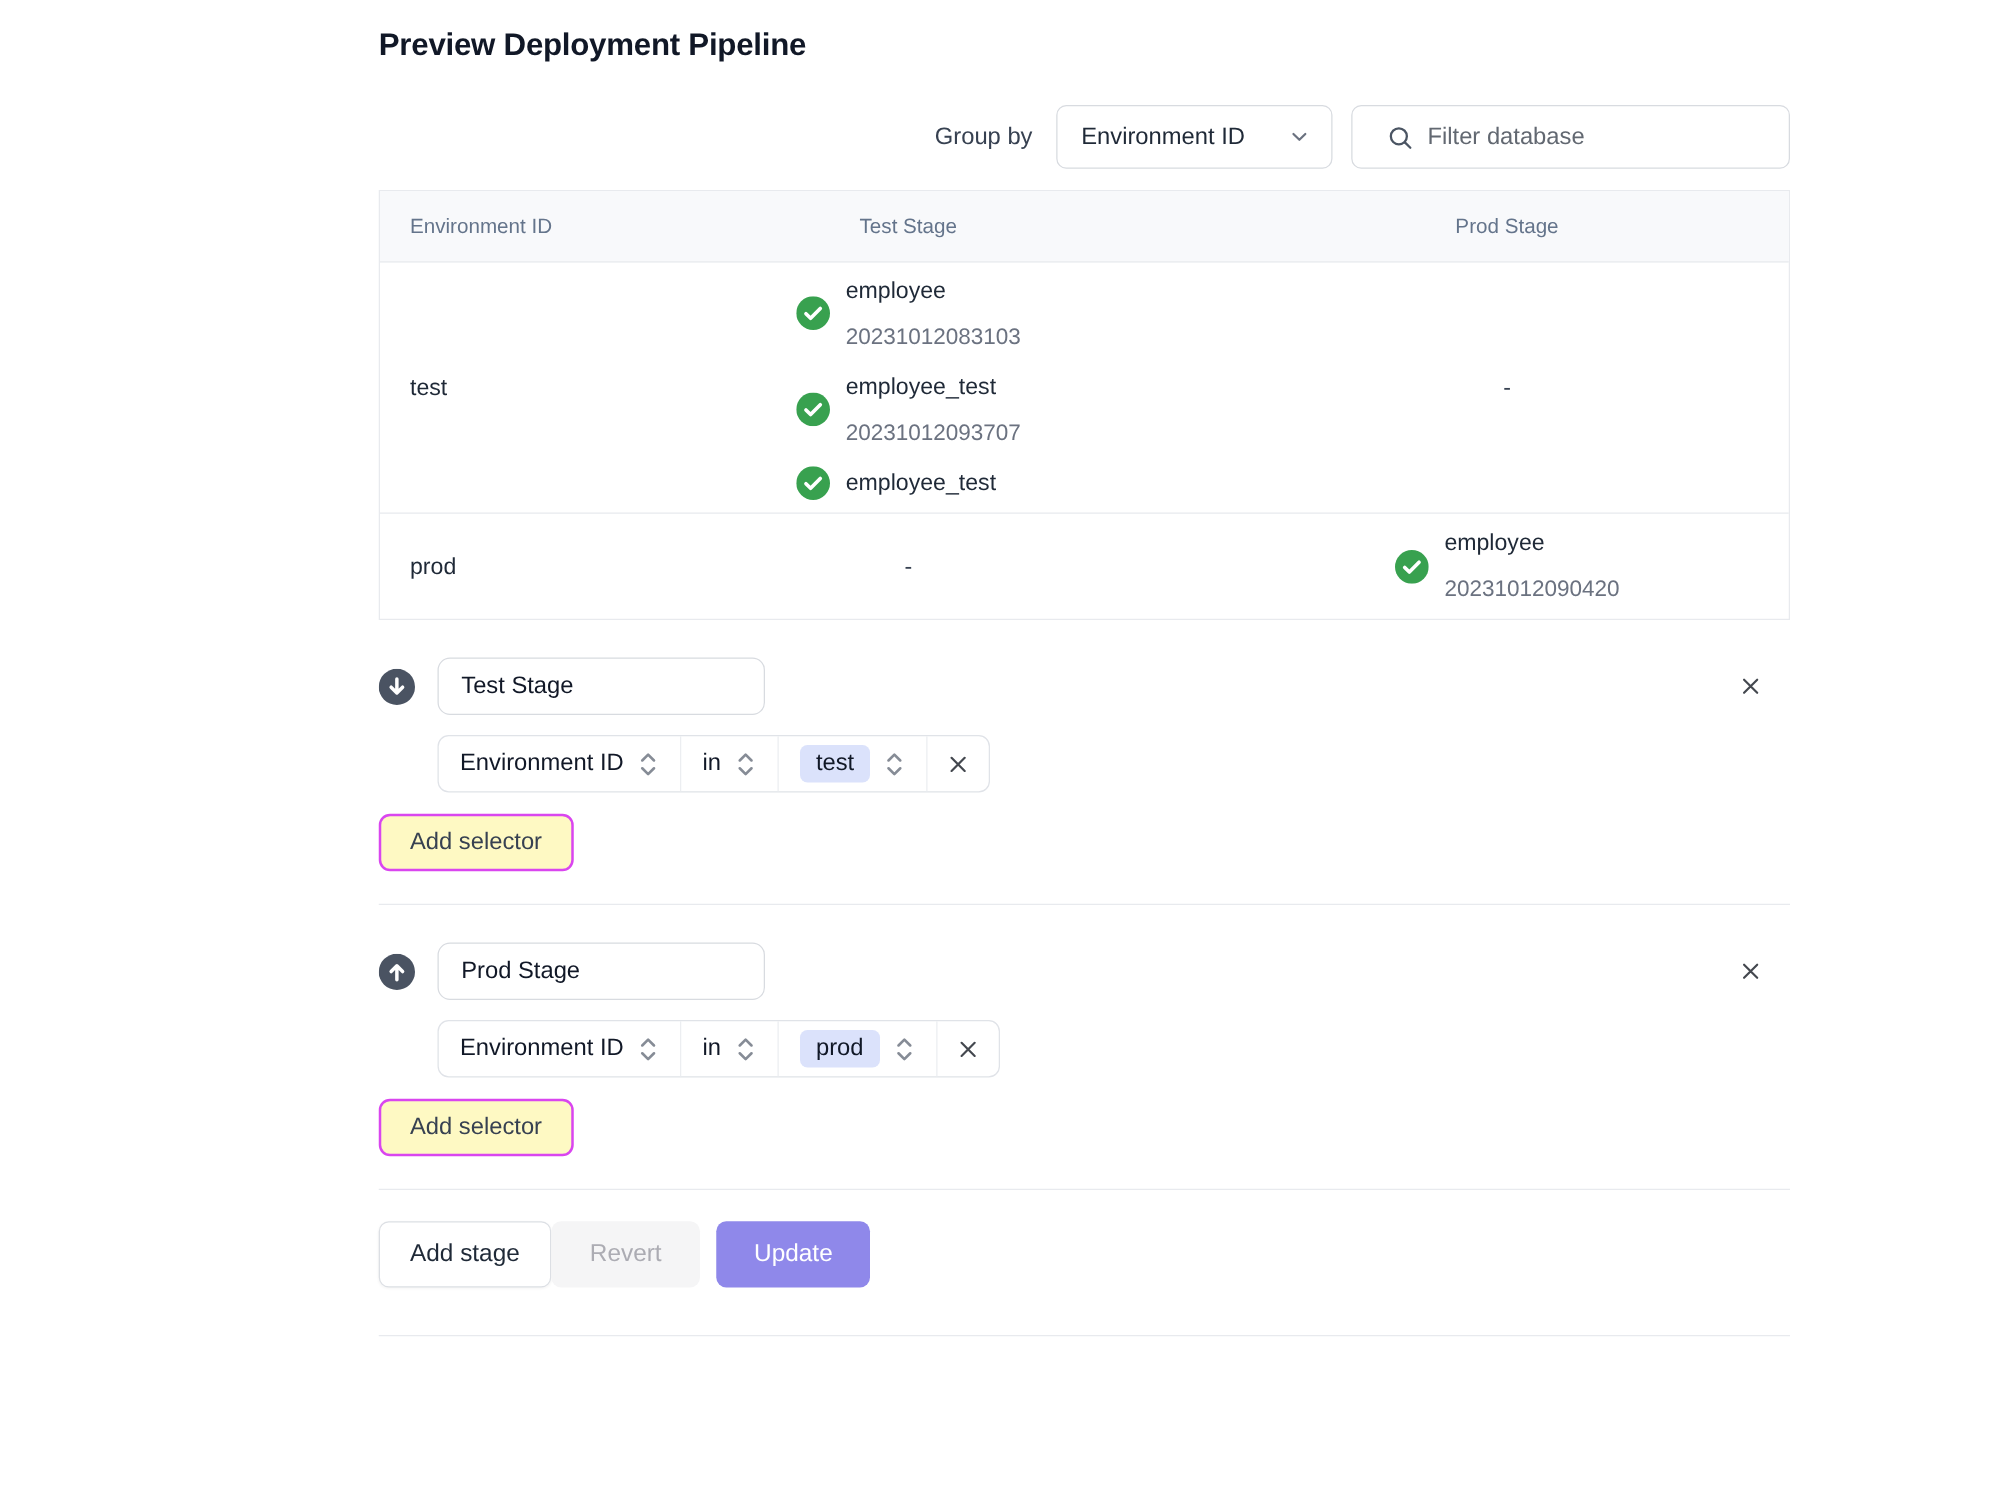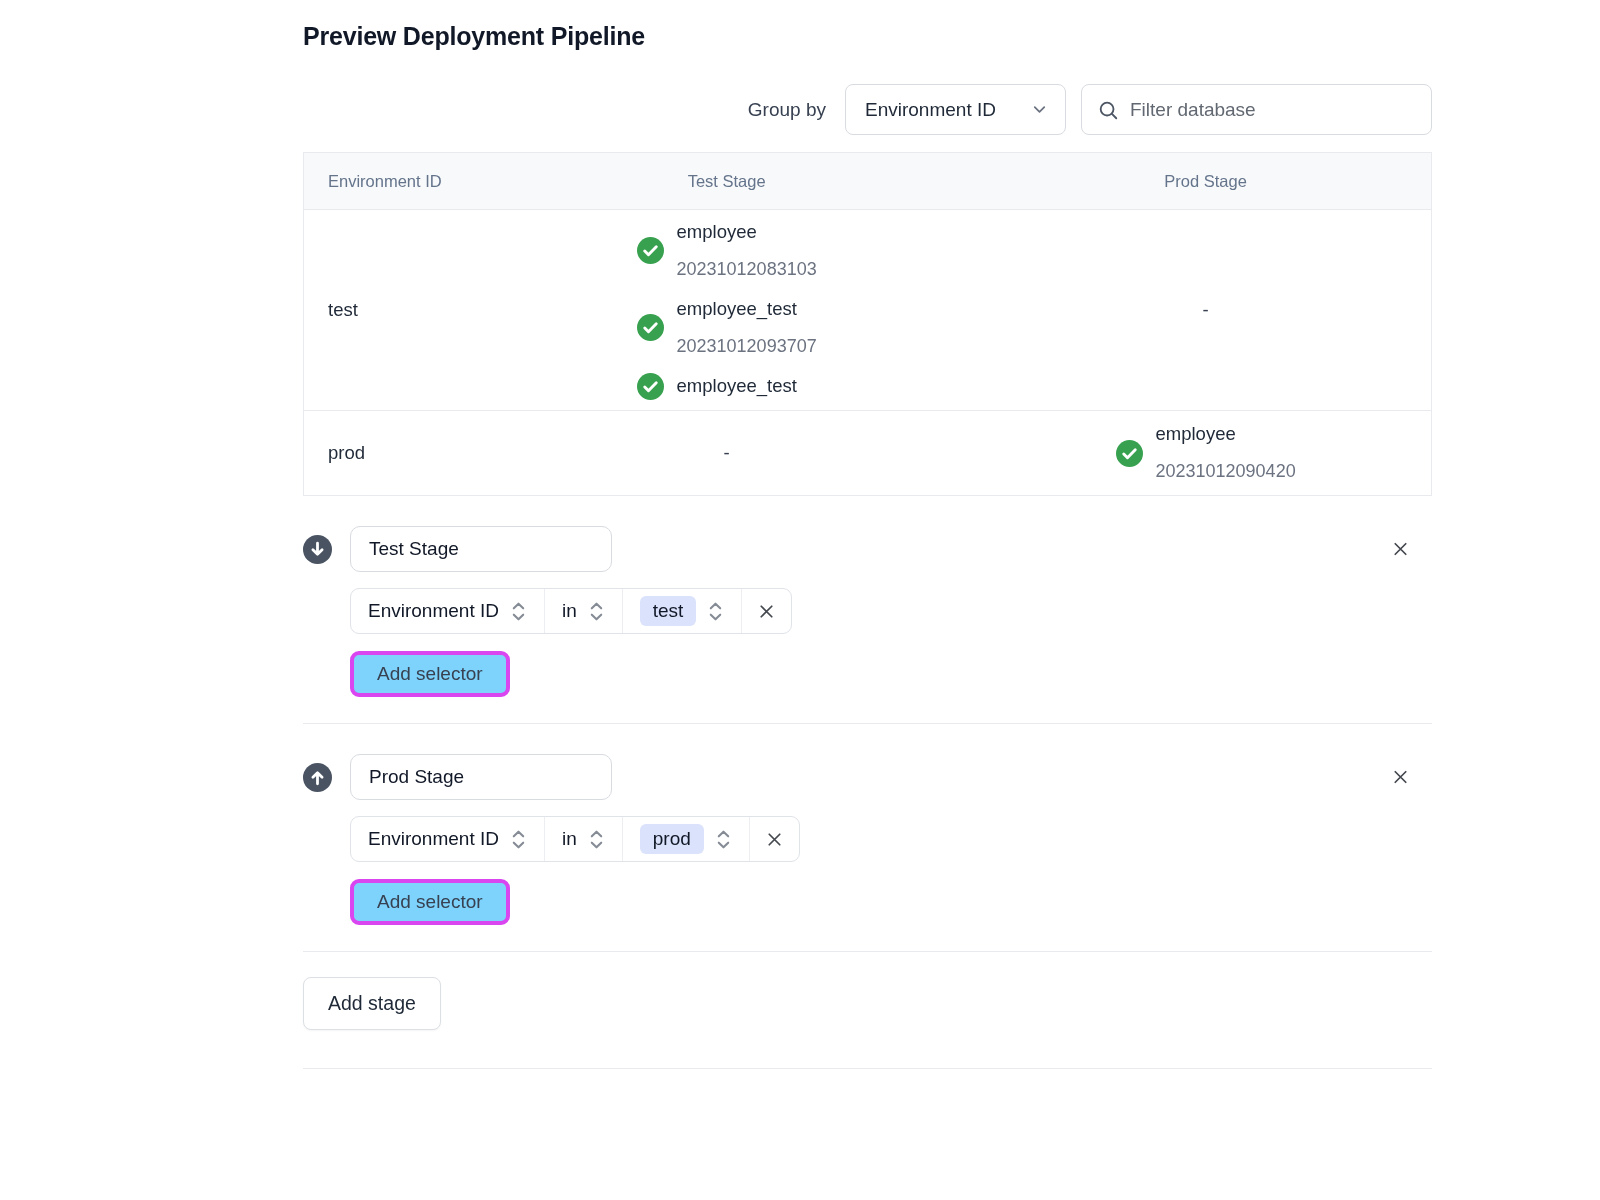--- a/index.html
+++ b/index.html
@@ -9,21 +9,21 @@
 
   .page-title { padding-top: 22px; font-size: 25px; font-weight: 700; color: #111827; letter-spacing: -0.2px; }
 
   
   .toolbar { display: flex; justify-content: flex-end; align-items: center; gap: 15px; margin-top: 33px; }
   .group-by-label { font-size: 19px; color: #374151; margin-right: 4px; }
   .group-by-select { width: 221px; height: 51px; border: 1px solid #d8dbe0; border-radius: 8px;
     display: flex; align-items: center; justify-content: space-between; padding: 0 16px 0 19px;
     font-size: 19px; color: #1f2937; background: #fff; cursor: pointer; }
   .filter-box { width: 351px; height: 51px; border: 1px solid #d8dbe0; border-radius: 8px;
-    display: flex; align-items: center; gap: 11px; padding: 0 15px; background: #fff; }
+    display: flex; align-items: center; gap: 11px; padding: 0 27px; background: #fff; }
   .filter-box input { border: none; outline: none; flex: 1; font-size: 19px; color: #1f2937;
     font-family: "Liberation Sans", sans-serif; }
   .filter-box input::placeholder { color: #626871; opacity: 1; }
 
   
   .pipeline-table { margin-top: 17px; border: 1px solid #e8eaee; }
   .thead { display: flex; align-items: center; height: 57px; background: #f8f9fb;
     border-bottom: 1px solid #e8eaee; color: #64748b; font-size: 16.5px; font-weight: 500; }
   .col-env  { width: 15%; padding-left: 24px; }
   .col-test { width: 45%; display: flex; justify-content: center; }
@@ -49,22 +49,22 @@
   .stage-close { position: absolute; right: 19px; top: 50%; transform: translateY(-50%);
     background: none; border: none; cursor: pointer; line-height: 0; padding: 2px; }
 
   .selector-wrap { margin-left: 47px; margin-top: 16px; display: inline-flex; align-items: stretch;
     border: 1px solid #e0e3e8; border-radius: 9px; height: 46px; background: #fff; }
   .seg { display: flex; align-items: center; gap: 11px; padding: 0 17px; font-size: 19px; color: #111827; cursor: pointer; }
   .seg + .seg { border-left: 1px solid #eceef1; }
   .seg-x { padding: 0 14px; background: none; border-top: none; border-right: none; border-bottom: none; cursor: pointer; }
   .value-tag { border-radius: 6px; padding: 4px 13px; font-size: 19px; color: #111827; }
 
-  .add-selector { display: block; margin-left: 47px; margin-top: 17px; height: 46px; padding: 0 23px;
-    border: 4px solid #d946ef; border-radius: 9px; background: #7dd3fc; font-size: 19px; color: #374151;
+  .add-selector { display: block; margin-top: 17px; height: 46px; padding: 0 23px;
+    border: 2px solid #d946ef; border-radius: 9px; background: #fef9c3; font-size: 19px; color: #374151;
     cursor: pointer; font-family: "Liberation Sans", sans-serif; }
 
   .rule { border: none; border-top: 1px solid #e8eaee; margin-top: 26px; }
 
   .footer { display: flex; justify-content: flex-start; align-items: center; margin-top: 25px; }
   .footer-right { display: flex; gap: 13px; }
   .btn { height: 53px; border-radius: 8px; font-size: 19.5px; cursor: pointer; font-family: "Liberation Sans", sans-serif; }
   .btn-add-stage { background: #fff; border: 1px solid #dcdfe4; color: #1f2937; padding: 0 24px;
     box-shadow: 0 1px 2px rgba(0,0,0,0.04); }
   .btn-revert { background: #f5f5f6; border: none; color: #acacb3; padding: 0 31px; }
@@ -290,17 +290,21 @@
         </span>
       </button>
     </div>
     <button class="add-selector">Add selector</button>
   </div>
 
   <hr class="rule">
 
   <div class="footer">
     <button class="btn btn-add-stage">Add stage</button>
+    <div class="footer-right">
+      <button class="btn btn-revert">Revert</button>
+      <button class="btn btn-update" style="background:#8f88ea;">Update</button>
+    </div>
   </div>
 
   <hr class="bottom-rule">
 
 </div>
 
 </body></html>

